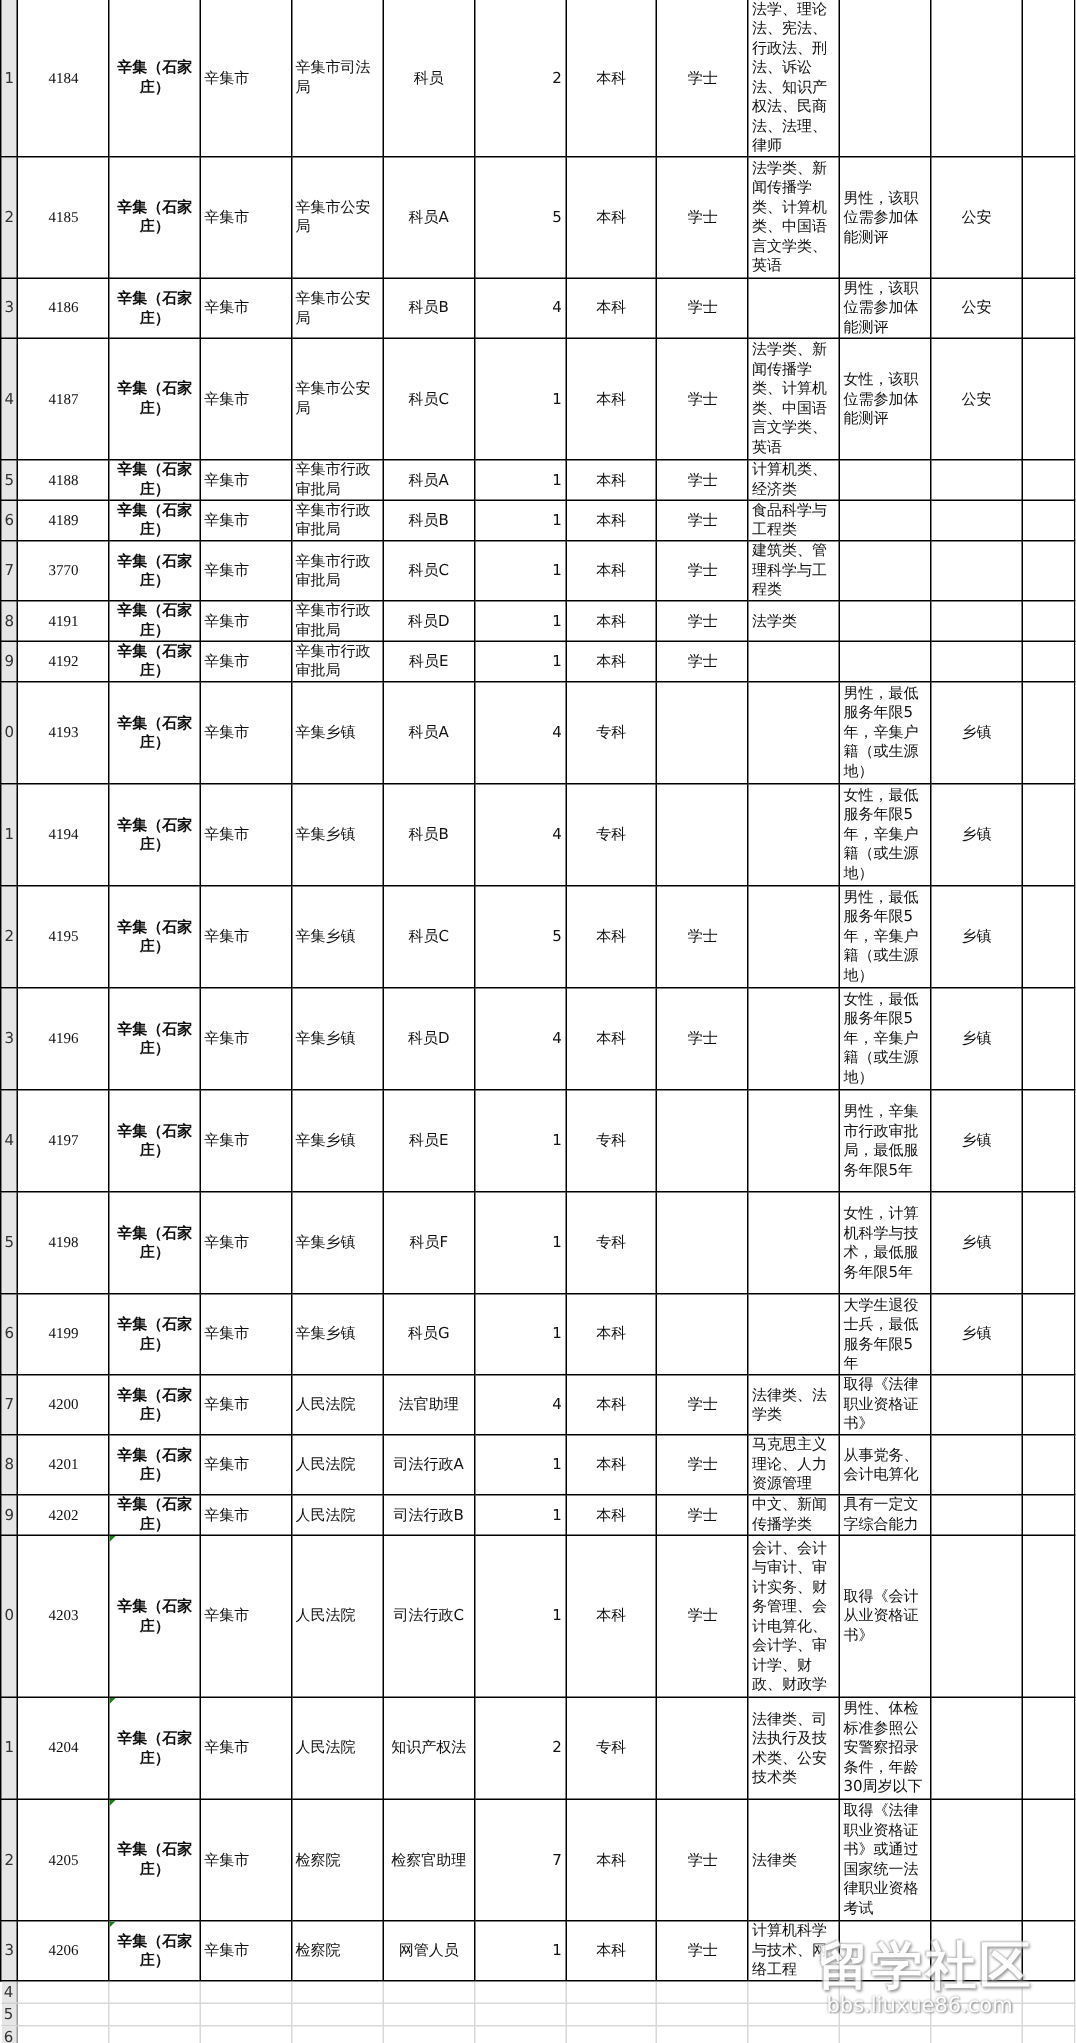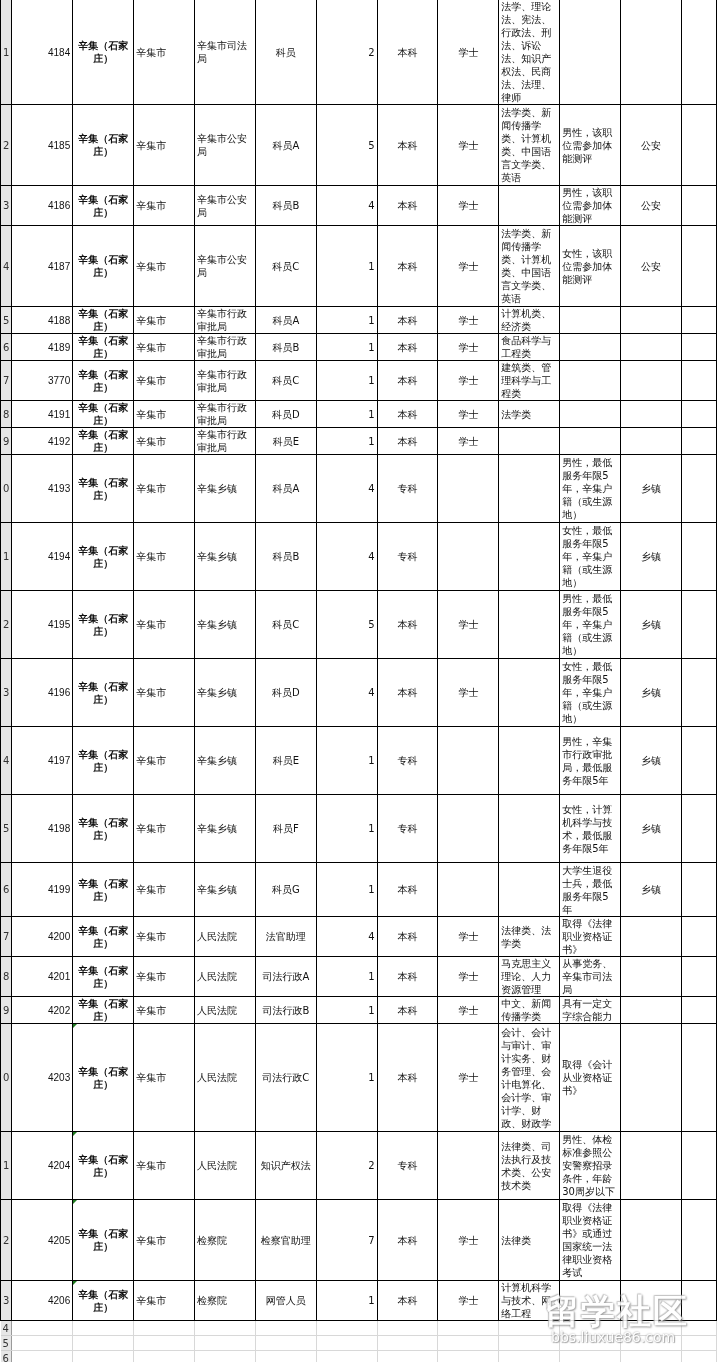--- a/index.html
+++ b/index.html
@@ -7,21 +7,21 @@
          font-family: "DejaVu Sans", "Liberation Sans", sans-serif; color: #111; }
   .sheet { position: absolute; left: 0; top: 0; width: 717px; height: 1362px; }
   table.grid { border-collapse: collapse; table-layout: fixed; position: absolute; left: 0; top: -1px; }
   table.grid td { border: 1px solid #000; padding: 0 2px; font-size: 10px; line-height: 13px;
                   vertical-align: middle; overflow: hidden; white-space: normal; word-break: break-all; }
   td.rh { background: #e6e6e6; border-left: none; border-top: 1px solid #d0d0d0; border-bottom: 1px solid #d0d0d0;
           border-right: 1px solid #9a9a9a; text-align: left; font-size: 13px; color: #333; padding: 0 0 0 0; }
   td.c { text-align: center; }
   td.r { text-align: right; padding-right: 6px; }
   td.l { text-align: left; }
-  td.num { font-family: Liberation Sans, sans-serif; font-size: 9.5px; text-align: right; }
+  td.num { font-family: Liberation Serif, serif; font-size: 9.5px; text-align: center; }
   td.bold { font-weight: bold; text-align: center; font-size: 10.5px; line-height: 14px; margin-top: 37px; }
   td.ext { border: none; border-right: 1px solid #d8d8d8; border-bottom: 1px solid #d8d8d8; }
   td.major, td.note { vertical-align: top; padding-top: 0; margin-top: 12px; }
   .tri { position: absolute; width: 0; height: 0; border-top: 4px solid #1e7a1e; border-right: 4px solid transparent; }
   tr.blank td { border: none; border-right: 1px solid #d8d8d8; border-bottom: 1px solid #d8d8d8; }
   tr.blank td.rh { background: #e6e6e6; border-right: 1px solid #9a9a9a; border-bottom: 1px solid #d0d0d0; }
   .wm { position: absolute; left: 545px; top: 1293px; width: 170px; pointer-events: none; opacity: 0.85; }
   .wm .big { font-size: 34px; font-weight: bold; color: #ffffff; letter-spacing: 2px;
              text-shadow: 0 0 2px #9a9a9a, 1px 1px 2px #8a8a8a, -1px -1px 1px #c8c8c8; line-height: 36px; }
   .wm .small { font-size: 14px; color: #ffffff; text-shadow: 0 0 2px #888, 1px 1px 1px #999; line-height: 16px; padding-left: 6px; }
@@ -306,21 +306,21 @@
           <td class="rh">8</td>
           <td class="num">4201</td>
           <td class="bold">辛集（石家庄）</td>
           <td class="l">辛集市</td>
           <td class="l">人民法院</td>
           <td class="c">司法行政A</td>
           <td class="r">1</td>
           <td class="c">本科</td>
           <td class="c">学士</td>
           <td class="l major">马克思主义理论、人力资源管理</td>
-          <td class="l note">从事党务、辛集市司法局</td>
+          <td class="l note">从事党务、会计电算化</td>
           <td class="c"></td>
           <td class="ext"></td>
         </tr>
         <tr style="height: 27px;">
           <td class="rh">9</td>
           <td class="num">4202</td>
           <td class="bold">辛集（石家庄）</td>
           <td class="l">辛集市</td>
           <td class="l">人民法院</td>
           <td class="c">司法行政B</td>

